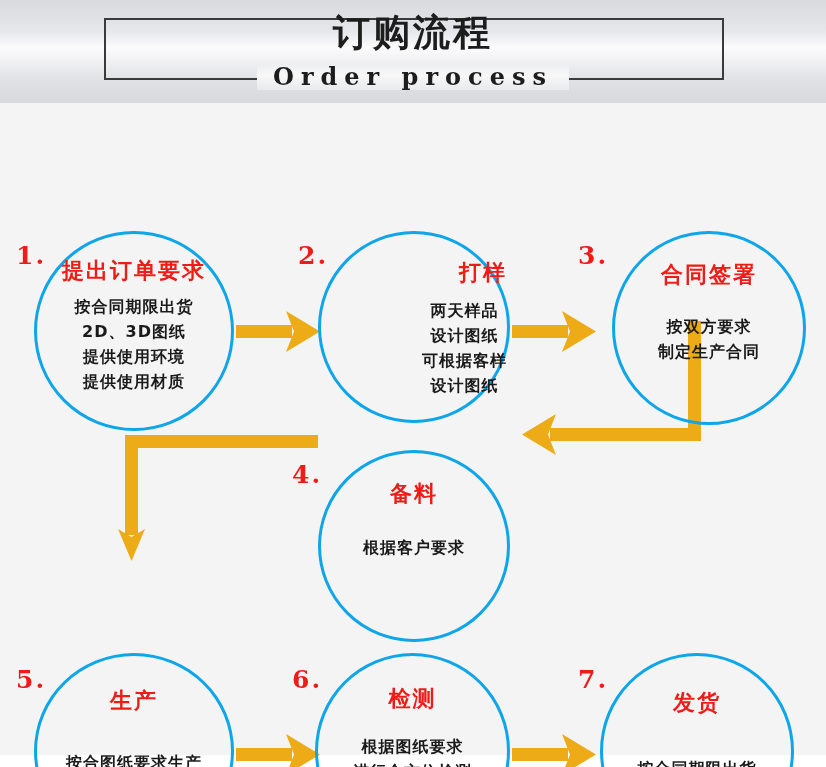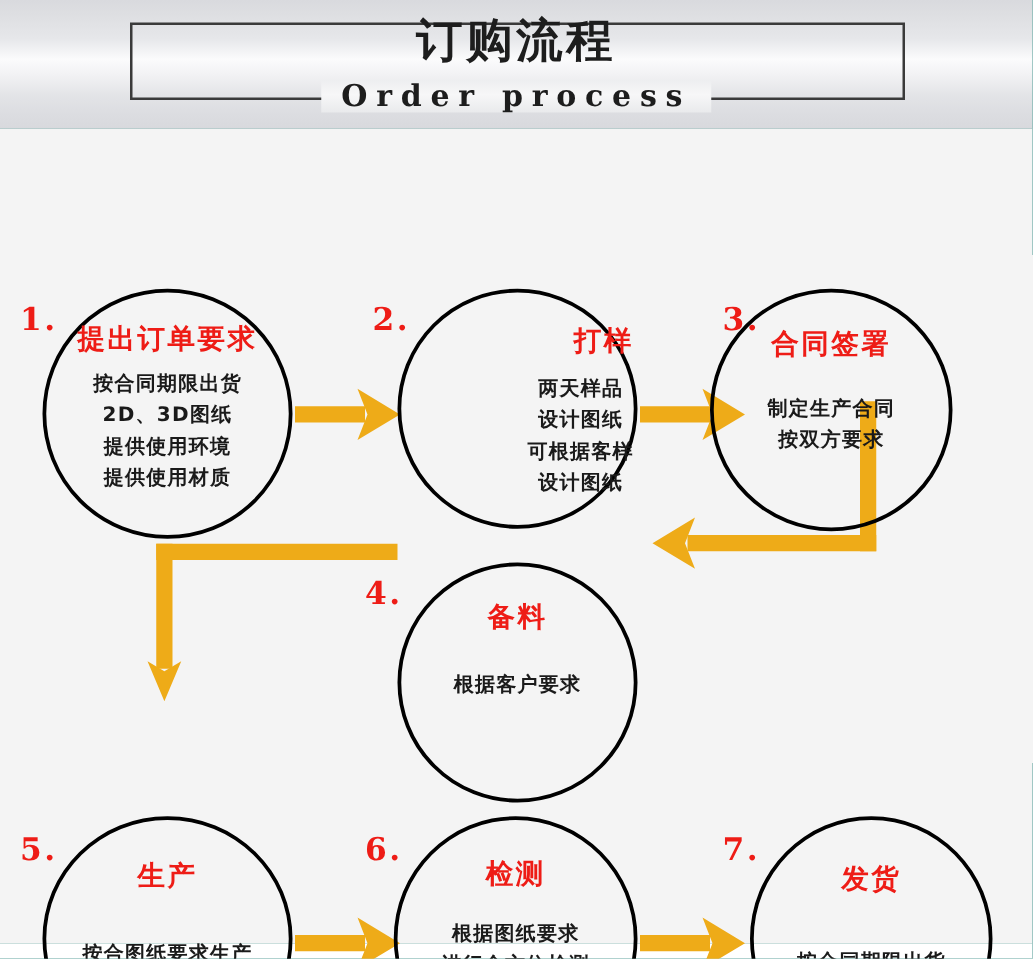--- a/index.html
+++ b/index.html
@@ -91,21 +91,21 @@
     left: 0; top: 755px;
     width: 826px;
     height: 12px;
     background: #ffffff;
   }
 
   
   .node {
     position: absolute;
     border-radius: 50%;
-    border: 3px solid #000000;
+    border: 3px solid #0ea5e9;
     background: transparent;
     box-sizing: border-box;
     display: flex;
     flex-direction: column;
     align-items: center;
     justify-content: flex-start;
     z-index: 2;
   }
   .node-title {
     font-family: "DejaVu Sans", "Liberation Sans", sans-serif;
@@ -142,21 +142,21 @@
     position: absolute;
     height: 42px;
     z-index: 1;
   }
   .arrow-h svg, .arrow-l svg { display: block; overflow: visible; }
   .arrow-l { position: absolute; z-index: 1; }
 
   
   #node1 { left: 34px;  top: 128px; width: 200px; height: 200px; padding-top: 22px; }
   #node2 { left: 318px; top: 128px; width: 192px; height: 192px; padding-top: 24px; align-items: flex-end; }
-  #node3 { left: 568px; top: 128px; width: 194px; height: 194px; padding-top: 26px; }
+  #node3 { left: 612px; top: 128px; width: 194px; height: 194px; padding-top: 26px; }
   #node4 { left: 318px; top: 347px; width: 192px; height: 192px; padding-top: 26px; }
   #node5 { left: 34px;  top: 550px; width: 200px; height: 196px; padding-top: 30px; }
   #node6 { left: 315px; top: 550px; width: 195px; height: 196px; padding-top: 28px; }
   #node7 { left: 600px; top: 550px; width: 194px; height: 196px; padding-top: 32px; }
 
   #node1 .node-body { margin-top: 8px; }
   #node2 .node-body { margin-top: 10px; }
   #node3 .node-body { margin-top: 24px; }
   #node4 .node-body { margin-top: 26px; }
   #node5 .node-body { margin-top: 34px; }
@@ -249,22 +249,22 @@
         <div>设计图纸</div>
         <div>可根据客样</div>
         <div>设计图纸</div>
       </div>
     </div>
 
     <div class="step-num" id="num3">3.</div>
     <div class="node" id="node3">
       <div class="node-title">合同签署</div>
       <div class="node-body">
+        <div>按双方要求</div>
         <div>制定生产合同</div>
-        <div>按双方要求</div>
       </div>
     </div>
 
     <div class="step-num" id="num4">4.</div>
     <div class="node" id="node4">
       <div class="node-title">备料</div>
       <div class="node-body">
         <div>根据客户要求</div>
       </div>
     </div>

